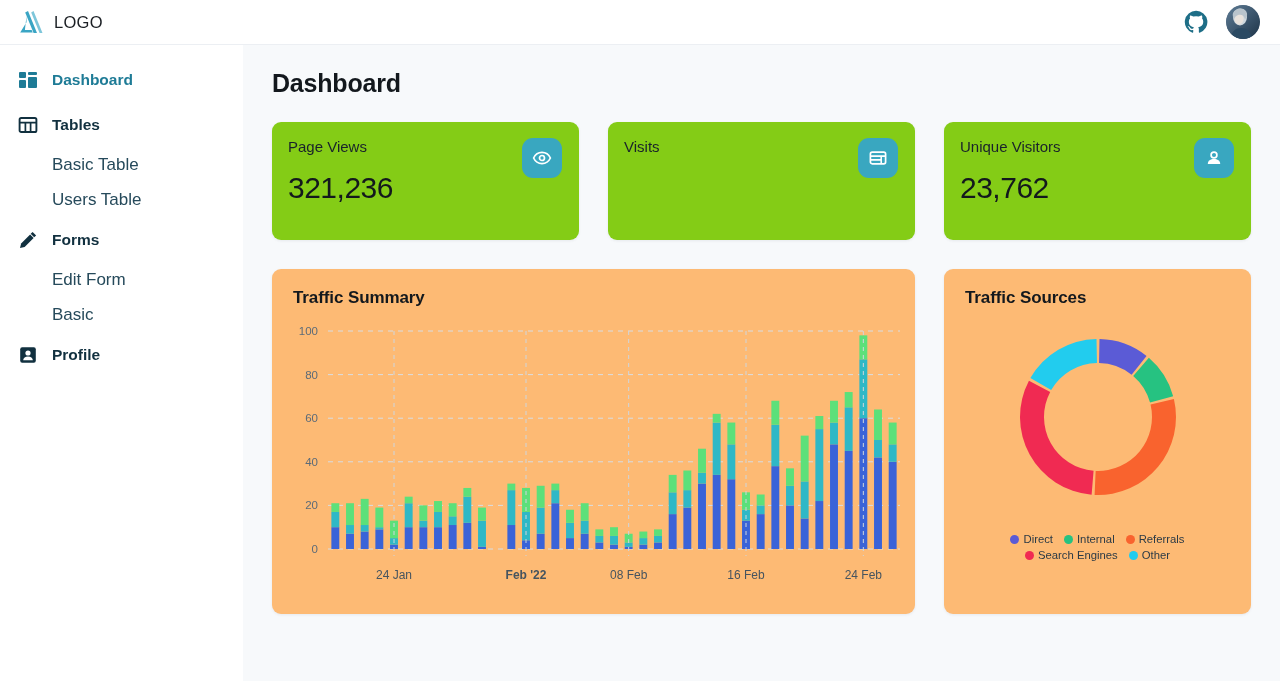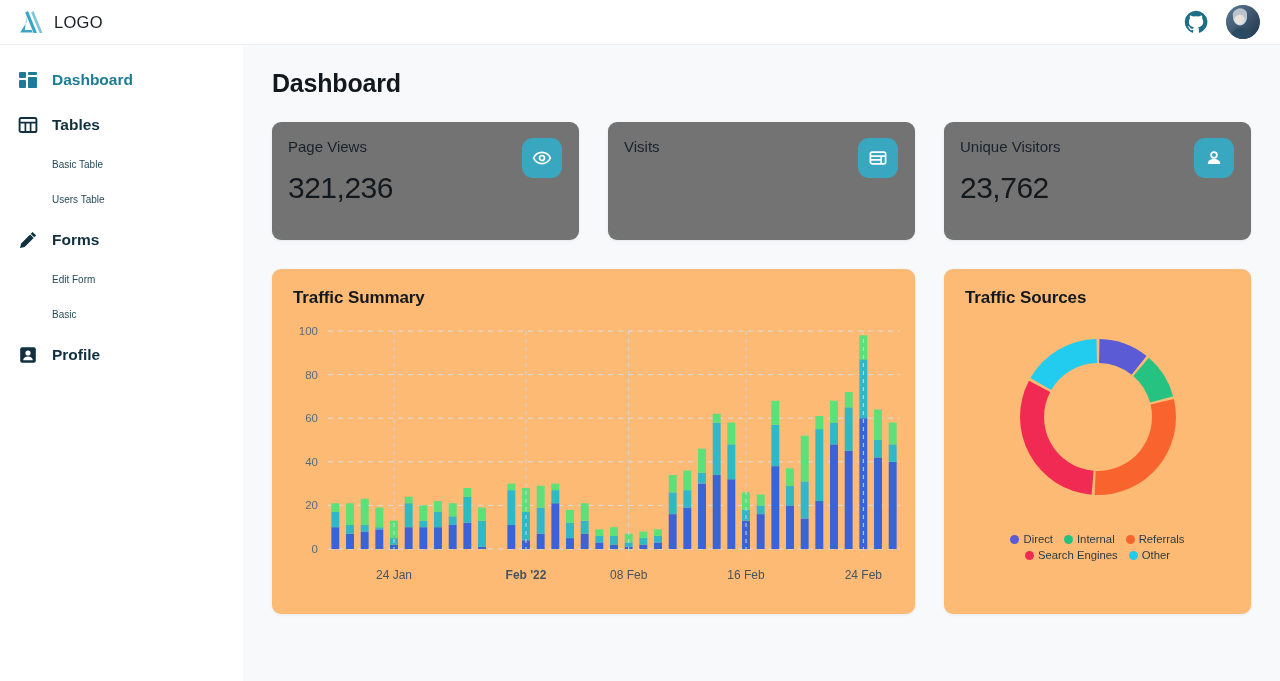--- a/index.html
+++ b/index.html
@@ -76,21 +76,21 @@
   }
   .nav-item .ico { width: 20px; height: 20px; flex: 0 0 20px; display: block; }
   .nav-item.active .label { color: #1e7b96; font-weight: 600; }
   .nav-item .label { color: #11303f; font-weight: 600; }
   .nav-sub {
     display: flex;
     align-items: center;
     height: 35px;
     padding-left: 52px;
     cursor: pointer;
-    font-size: 10px;
+    font-size: 17px;
     color: #264a5b;
   }
 
   
   .main {
     position: absolute;
     top: 45px; left: 243px;
     width: 1037px; height: 636px;
     background: #f7f9fb;
     overflow: hidden;
@@ -105,21 +105,21 @@
 
   
   .stats-row {
     display: flex;
     gap: 29px;
     margin: 24px 0 0 29px;
   }
   .stat-card {
     width: 307px;
     height: 118px;
-    background: #737373;
+    background: #84cc16;
     border-radius: 9px;
     box-shadow: 0 1px 3px rgba(16,30,54,0.07);
     padding: 16px 18px 0 16px;
     position: relative;
   }
   .stat-label {
     font-size: 15px;
     color: #19222b;
     font-weight: 400;
   }

